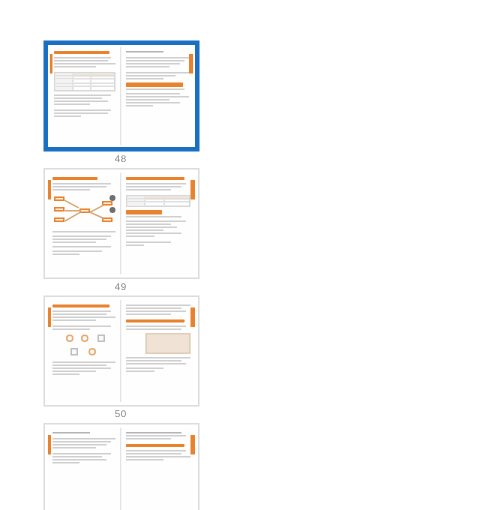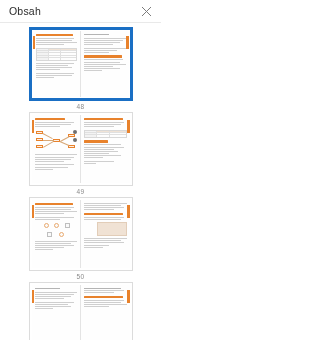--- a/index.html
+++ b/index.html
@@ -227,31 +227,20 @@
     line-height: 1;
     text-align: center;
     letter-spacing: .3px;
   }
 </style>
 </head>
 <body>
 
 <div id="app">
 
-  <div class="header">
-    <div class="header-title">Obsah</div>
-
-    <div class="close-btn">
-      <svg width="11" height="11" viewBox="0 0 11 11">
-        <line x1="1" y1="1" x2="10" y2="10" stroke="#4a4a4a" stroke-width="1"></line>
-        <line x1="10" y1="1" x2="1" y2="10" stroke="#4a4a4a" stroke-width="1"></line>
-      </svg>
-    </div>
-    <div class="header-rule"></div>
-  </div>
 
   <div class="thumb-list">
 
     <div class="thumb-entry">
       <div class="thumb-frame selected">
         <div class="spread">
 
           <div class="page left">
             <div class="edge-tab l"></div>
             <div class="bar-orange w90"></div>

